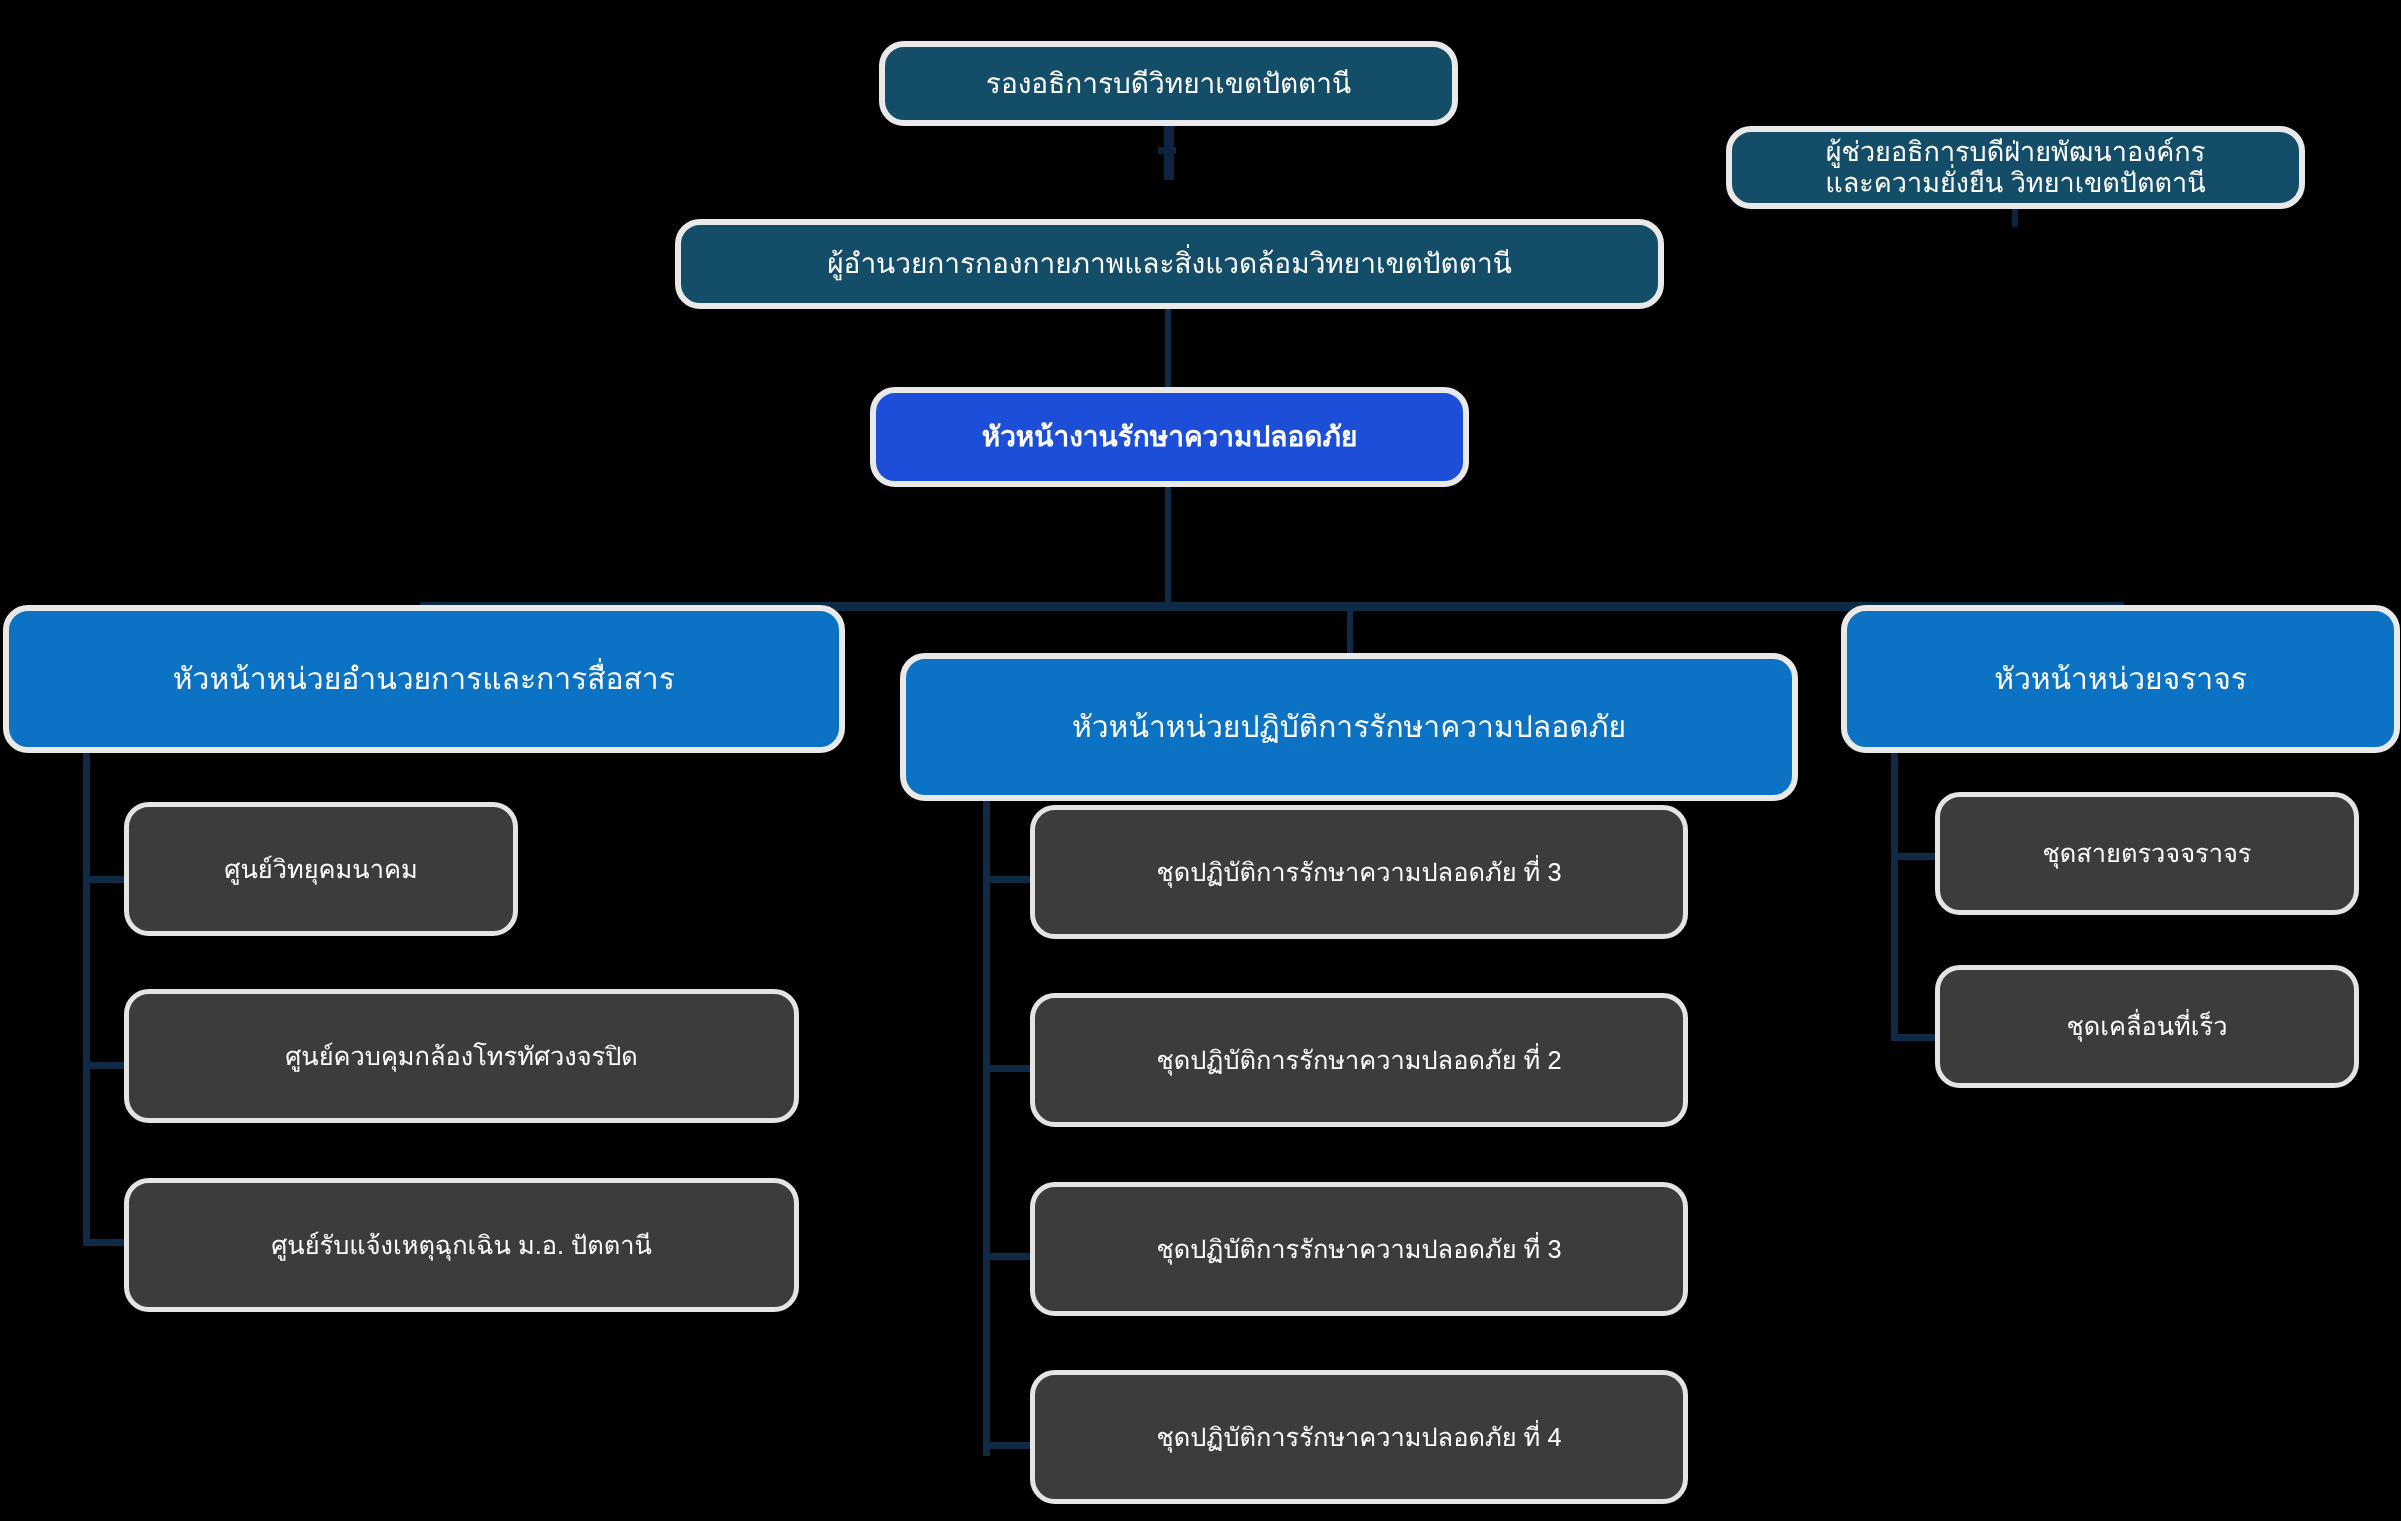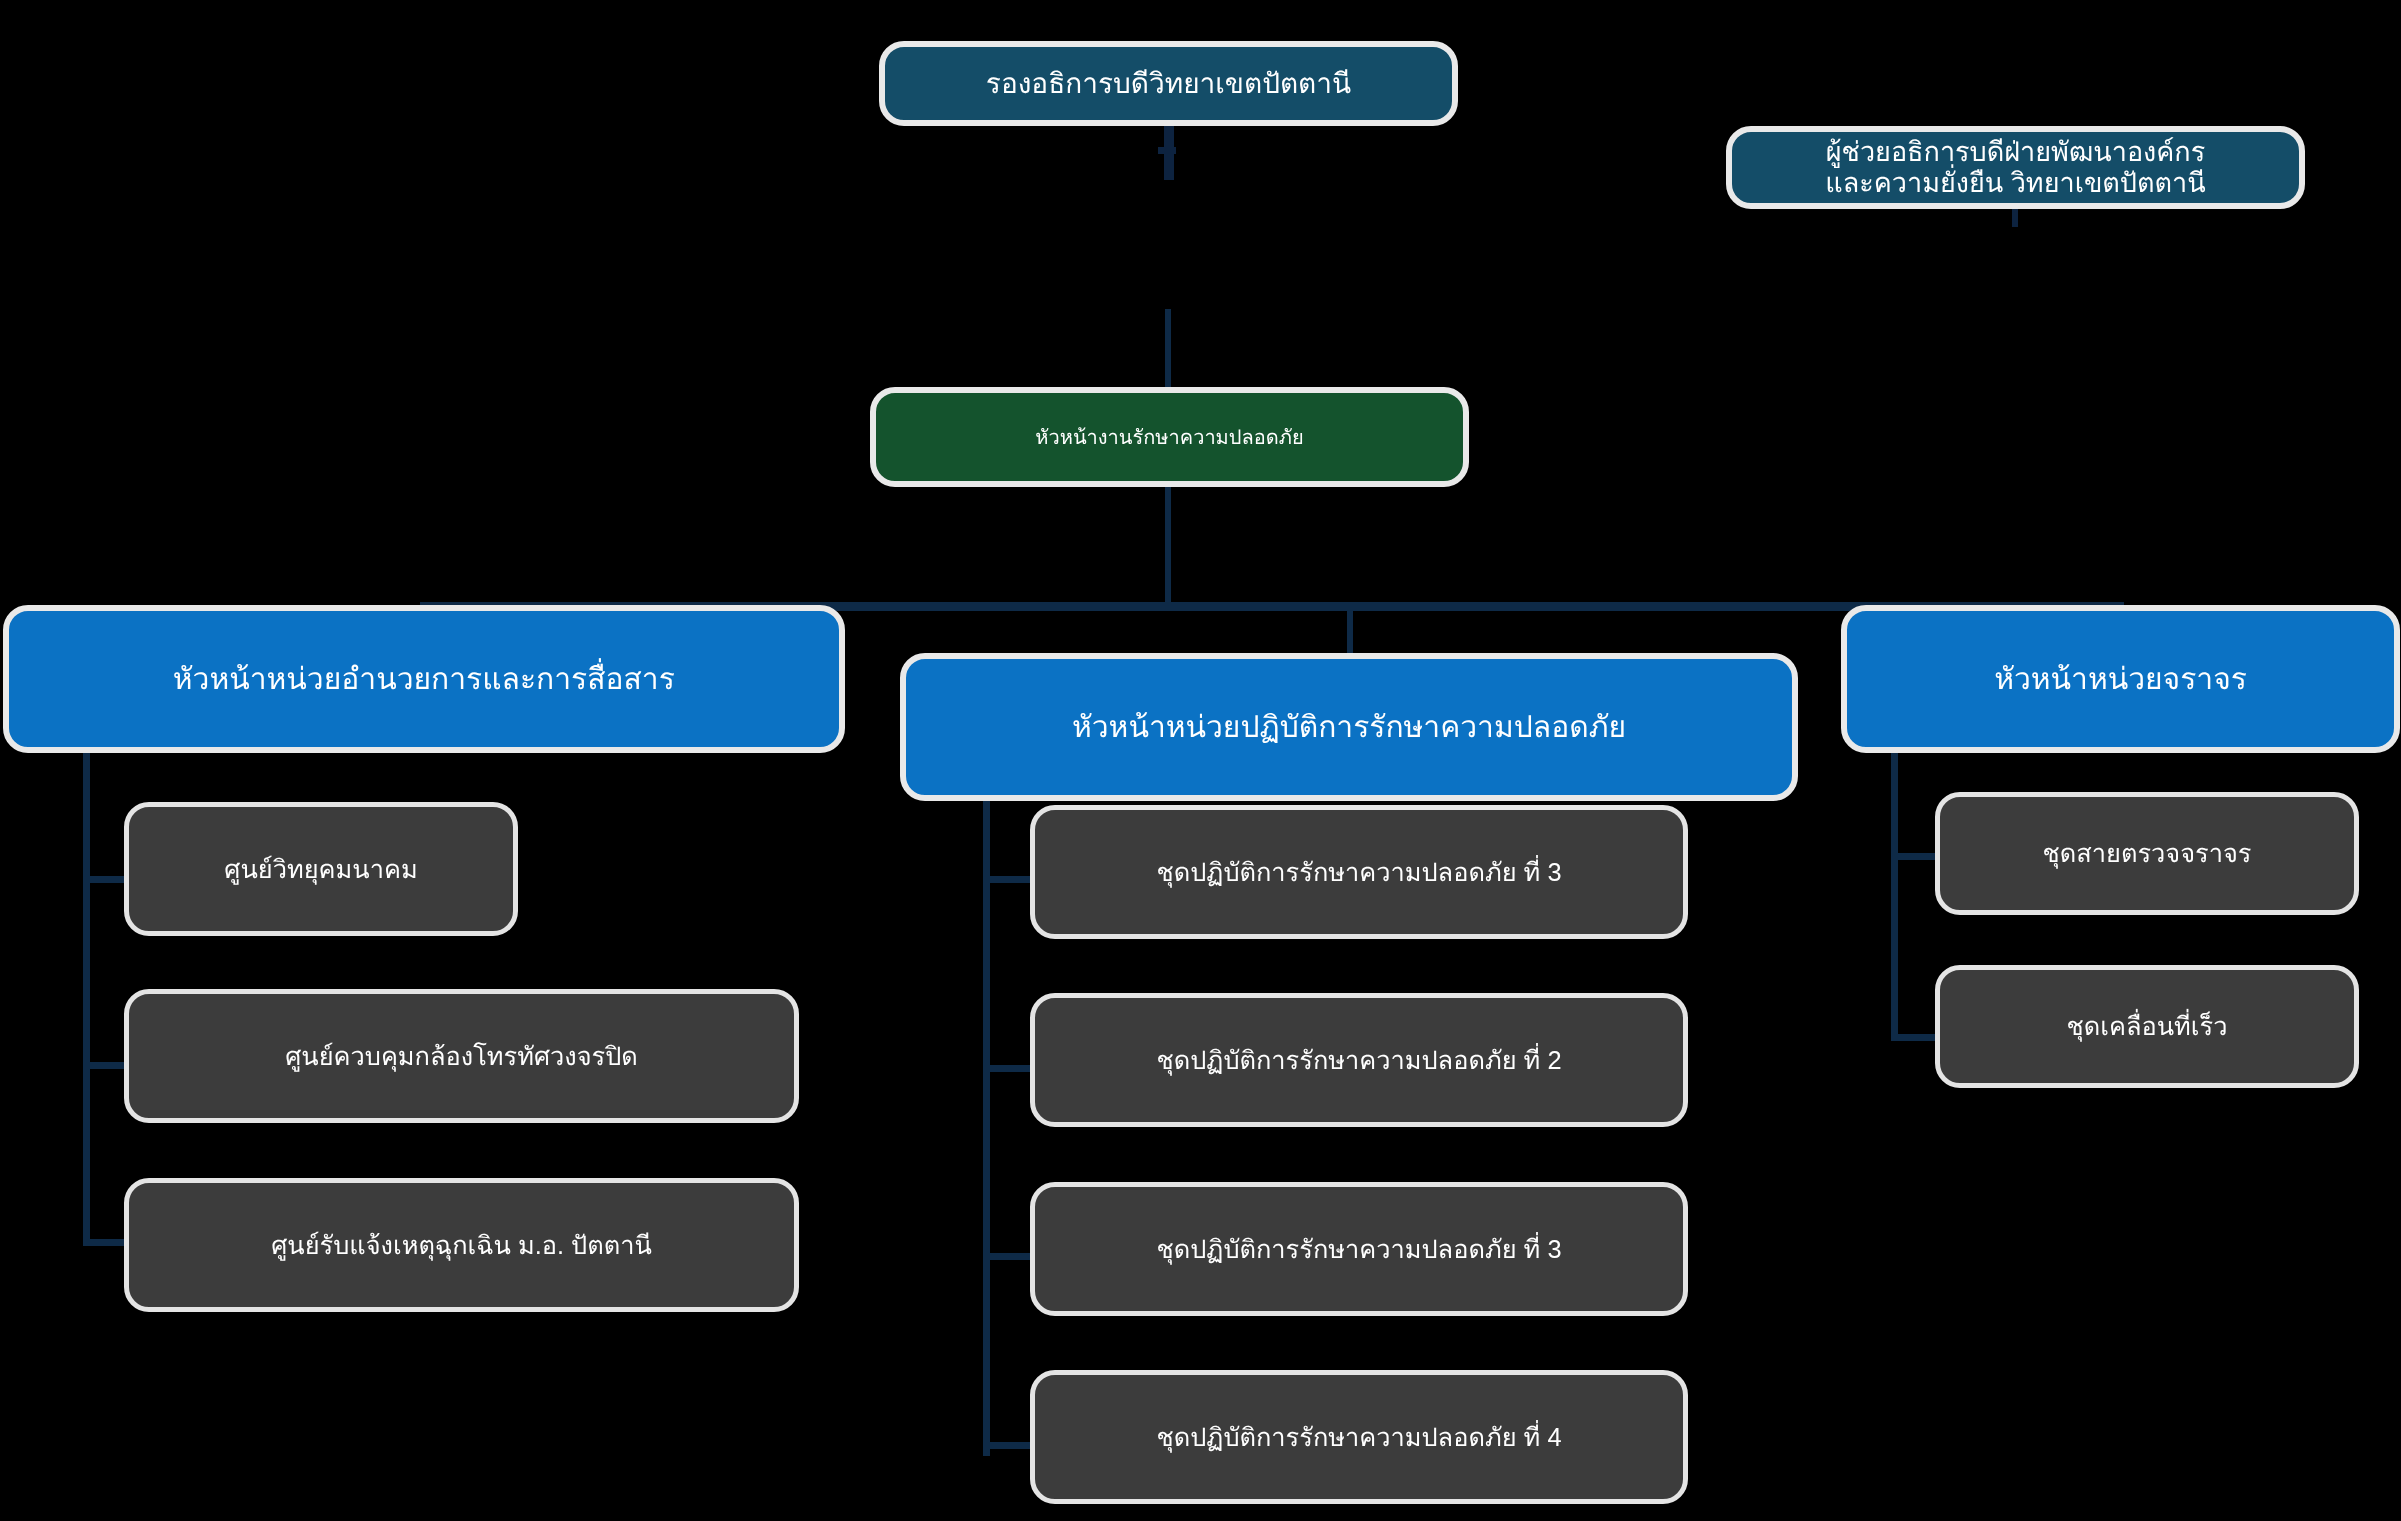--- a/index.html
+++ b/index.html
@@ -40,23 +40,24 @@
   }
 
   
   .node.teal {
     background: #144D68;
     border: 6.4px solid #E9E9E9;
     font-size: 28px;
   }
   
   .node.navy {
-    background: #14532d;
+    background: #1d4ed8;
     border: 6.4px solid #E9E9E9;
-    font-size: 20px;
+    font-size: 28px;
+    font-weight: bold;
   }
   
   .node.blue {
     background: #0B72C4;
     border: 6.4px solid #E9E9E9;
     font-size: 30px;
   }
   
   .node.grey {
     background: #3C3C3C;
@@ -88,20 +89,23 @@
   <div class="conn h dark" style="left:1158px; top:147px; width:18.4px; height:7px;"></div>
 
   <div class="node teal" style="left:1726px; top:126px; width:579px; height:83px; font-size:27px;">
     <span class="label">
       <span>ผู้ช่วยอธิการบดีฝ่ายพัฒนาองค์กร</span><br>
       <span>และความยั่งยืน วิทยาเขตปัตตานี</span>
     </span>
   </div>
   <div class="conn v dark" style="left:2012px; top:209px; width:5.7px; height:18.4px;"></div>
 
+  <div class="node teal" style="left:675px; top:219px; width:989px; height:90px;">
+    <span class="label">ผู้อำนวยการกองกายภาพและสิ่งแวดล้อมวิทยาเขตปัตตานี</span>
+  </div>
 
   <div class="conn v" style="left:1165px; top:309px; width:6.4px; height:78px;"></div>
 
   <div class="node navy" style="left:870px; top:387px; width:599px; height:100px;">
     <span class="label">หัวหน้างานรักษาความปลอดภัย</span>
   </div>
 
   <div class="conn v" style="left:1165px; top:487px; width:6.4px; height:120px;"></div>
 
   <div class="conn thick-h" style="left:420px; top:602px; width:1704px; height:9.2px;"></div>

